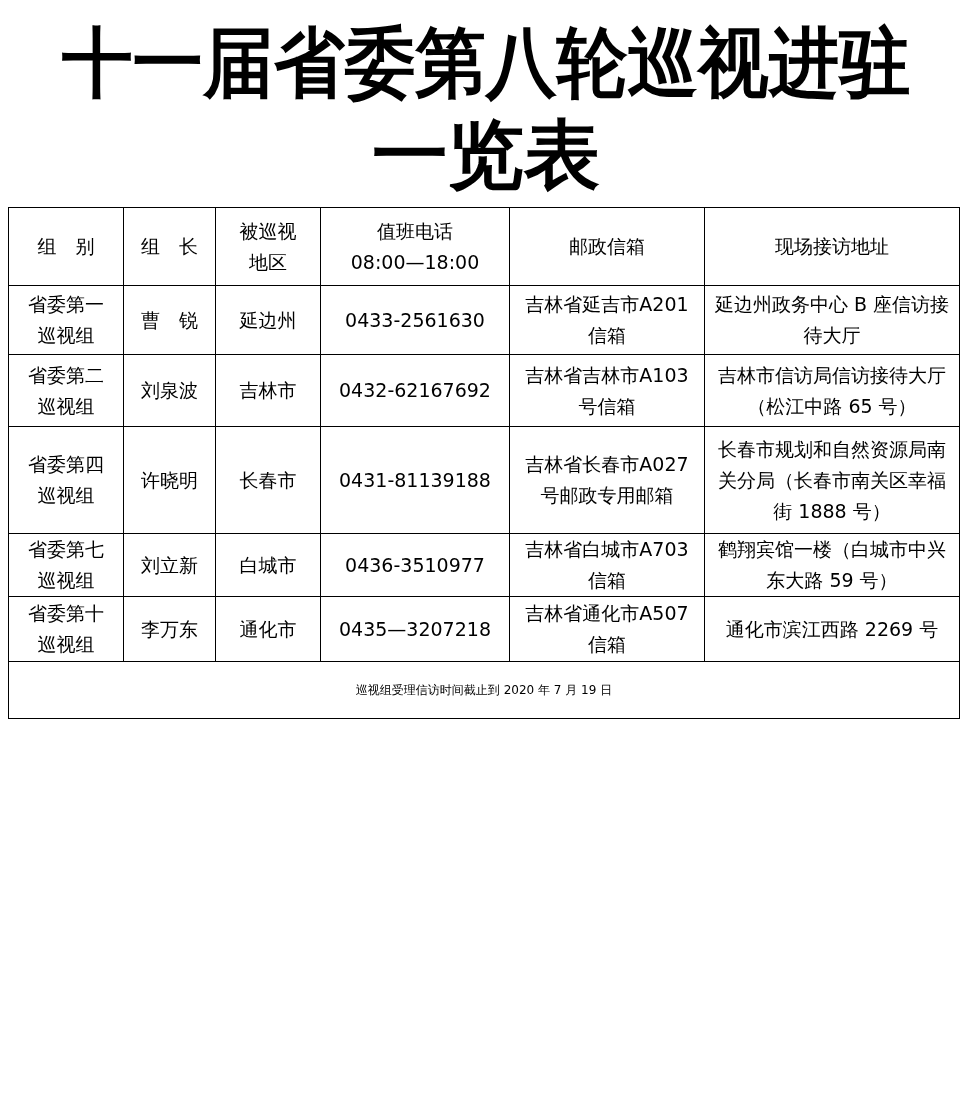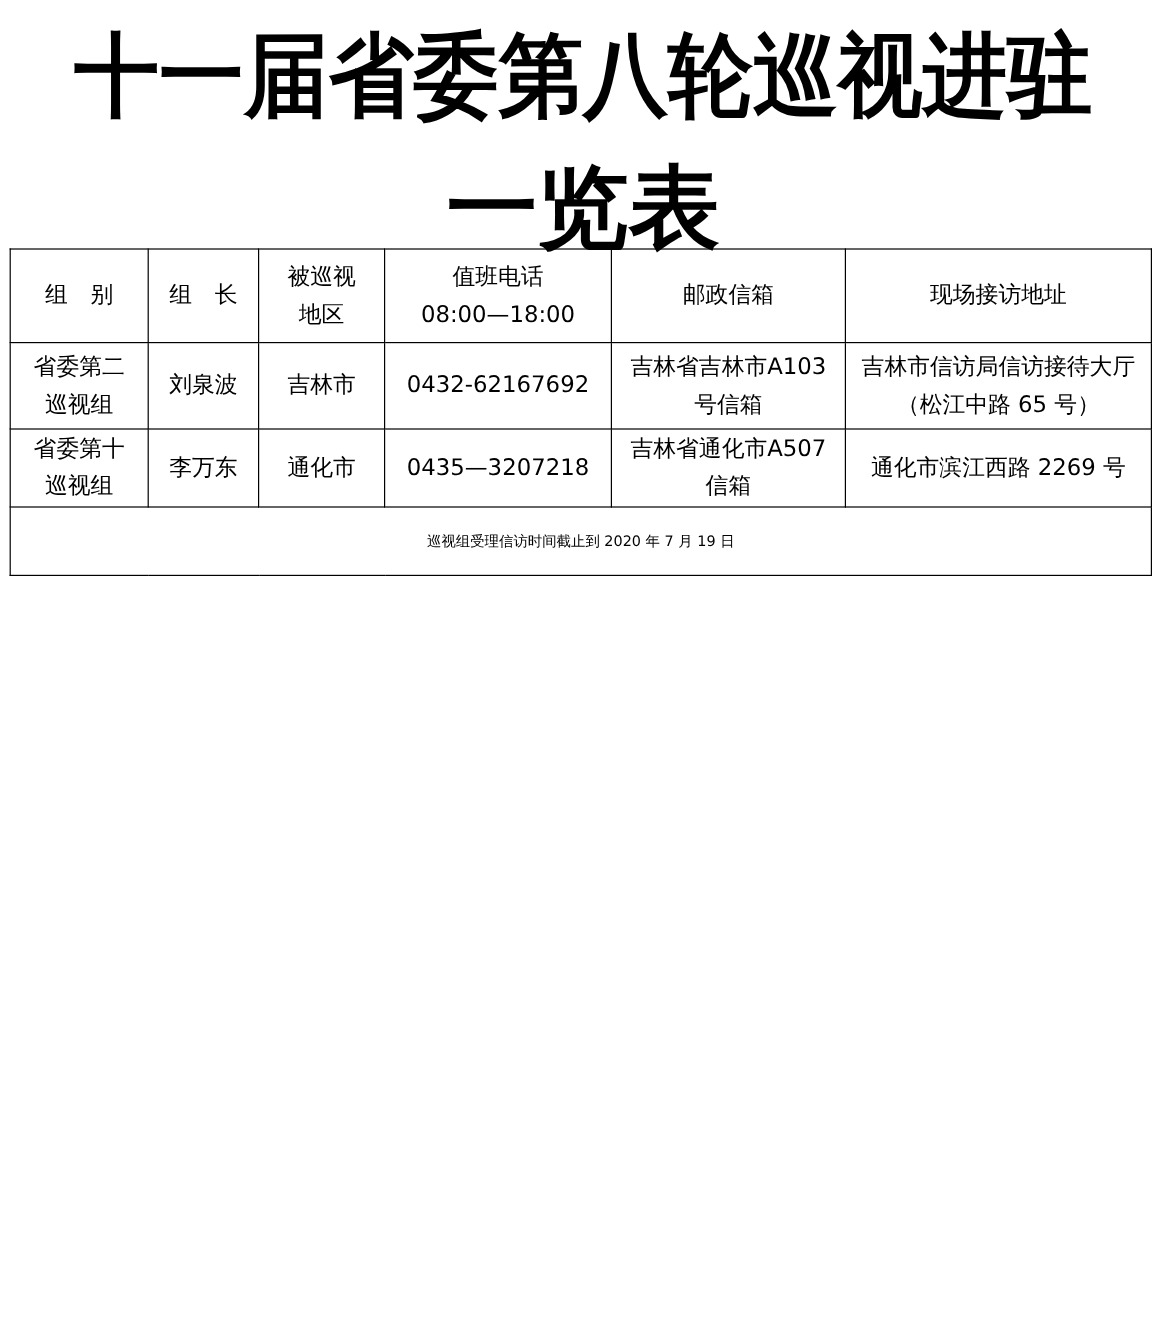--- a/index.html
+++ b/index.html
@@ -3,21 +3,21 @@
 <meta charset="utf-8">
 <style>
   html, body { margin: 0; padding: 0; background: #ffffff; }
   body { width: 972px; height: 1106px; position: relative; overflow: hidden; font-family: "DejaVu Sans", "Liberation Sans", sans-serif; color: #000; }
   .title {
     position: absolute; left: 0; width: 972px; text-align: center;
     font-family: "DejaVu Sans", sans-serif; font-weight: bold;
     font-size: 76px; line-height: 90px; letter-spacing: 0px;
   }
   .title.l1 { top: 18px; transform: scaleX(0.93); }
-  .title.l2 { top: 128px; }
+  .title.l2 { top: 110px; }
   table {
     position: absolute; left: 8px; top: 207px;
     border-collapse: collapse; table-layout: fixed;
     width: 951px;
   }
   td, th {
     border: 1.5px solid #000; text-align: center; vertical-align: middle;
     font-size: 19px; line-height: 31px; font-weight: normal; padding: 0 4px;
     word-break: break-all;
   }
@@ -43,27 +43,51 @@
     <tr>
       <th><span id="h0">组　别</span></th>
       <th><span id="h1">组　长</span></th>
       <th><span id="h2">被巡视<br>地区</span></th>
       <th><span id="h3">值班电话<br>08:00—18:00</span></th>
       <th><span id="h4">邮政信箱</span></th>
       <th><span id="h5">现场接访地址</span></th>
     </tr>
   </thead>
   <tbody id="tbody">
+      <tr style="height: 69px;">
+        <td>省委第一<br>巡视组</td>
+        <td>曹　锐</td>
+        <td>延边州</td>
+        <td>0433-2561630</td>
+        <td>吉林省延吉市A201 信箱</td>
+        <td>延边州政务中心 B 座信访接待大厅</td>
+      </tr>
       <tr style="height: 72px;">
         <td>省委第二<br>巡视组</td>
         <td>刘泉波</td>
         <td>吉林市</td>
         <td>0432-62167692</td>
         <td>吉林省吉林市A103 号信箱</td>
         <td>吉林市信访局信访接待大厅（松江中路 65 号）</td>
+      </tr>
+      <tr style="height: 107px;">
+        <td>省委第四<br>巡视组</td>
+        <td>许晓明</td>
+        <td>长春市</td>
+        <td>0431-81139188</td>
+        <td>吉林省长春市A027 号邮政专用邮箱</td>
+        <td>长春市规划和自然资源局南关分局（长春市南关区幸福街 1888 号）</td>
+      </tr>
+      <tr style="height: 63px;">
+        <td>省委第七<br>巡视组</td>
+        <td>刘立新</td>
+        <td>白城市</td>
+        <td>0436-3510977</td>
+        <td>吉林省白城市A703 信箱</td>
+        <td>鹤翔宾馆一楼（白城市中兴东大路 59 号）</td>
       </tr>
       <tr style="height: 65px;">
         <td>省委第十<br>巡视组</td>
         <td>李万东</td>
         <td>通化市</td>
         <td>0435—3207218</td>
         <td>吉林省通化市A507 信箱</td>
         <td>通化市滨江西路 2269 号</td>
       </tr>
     </tbody>

